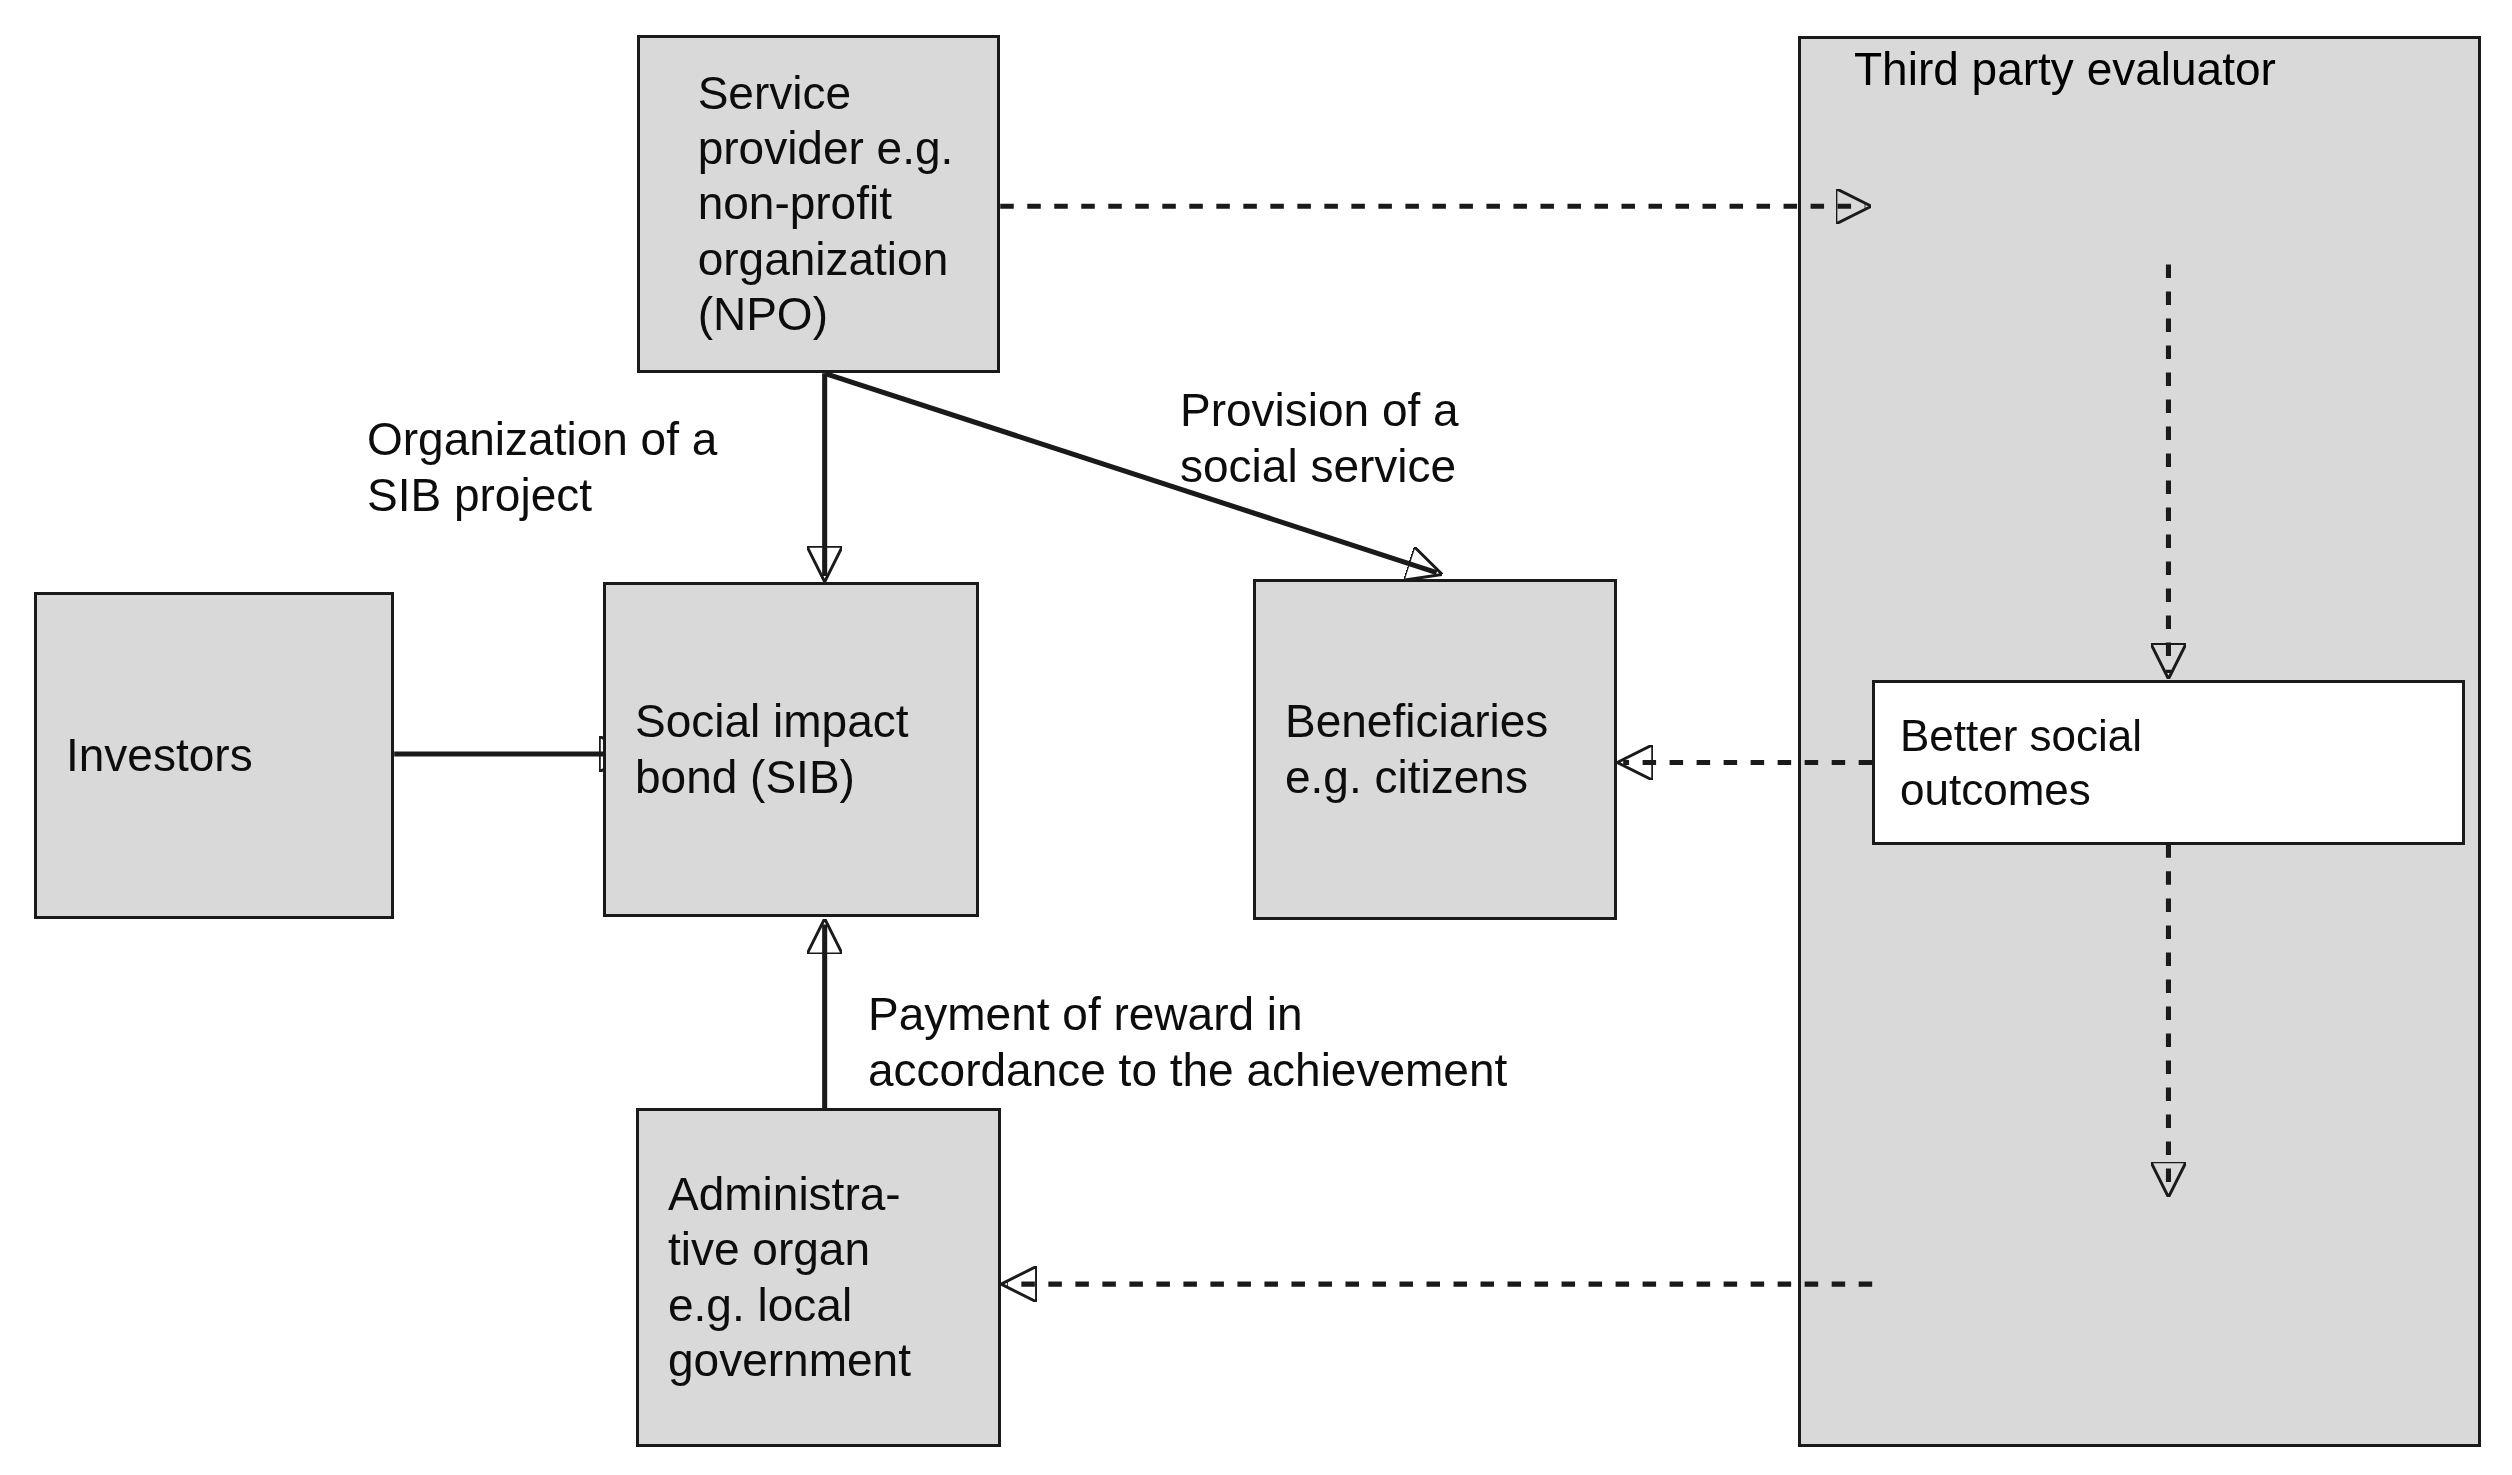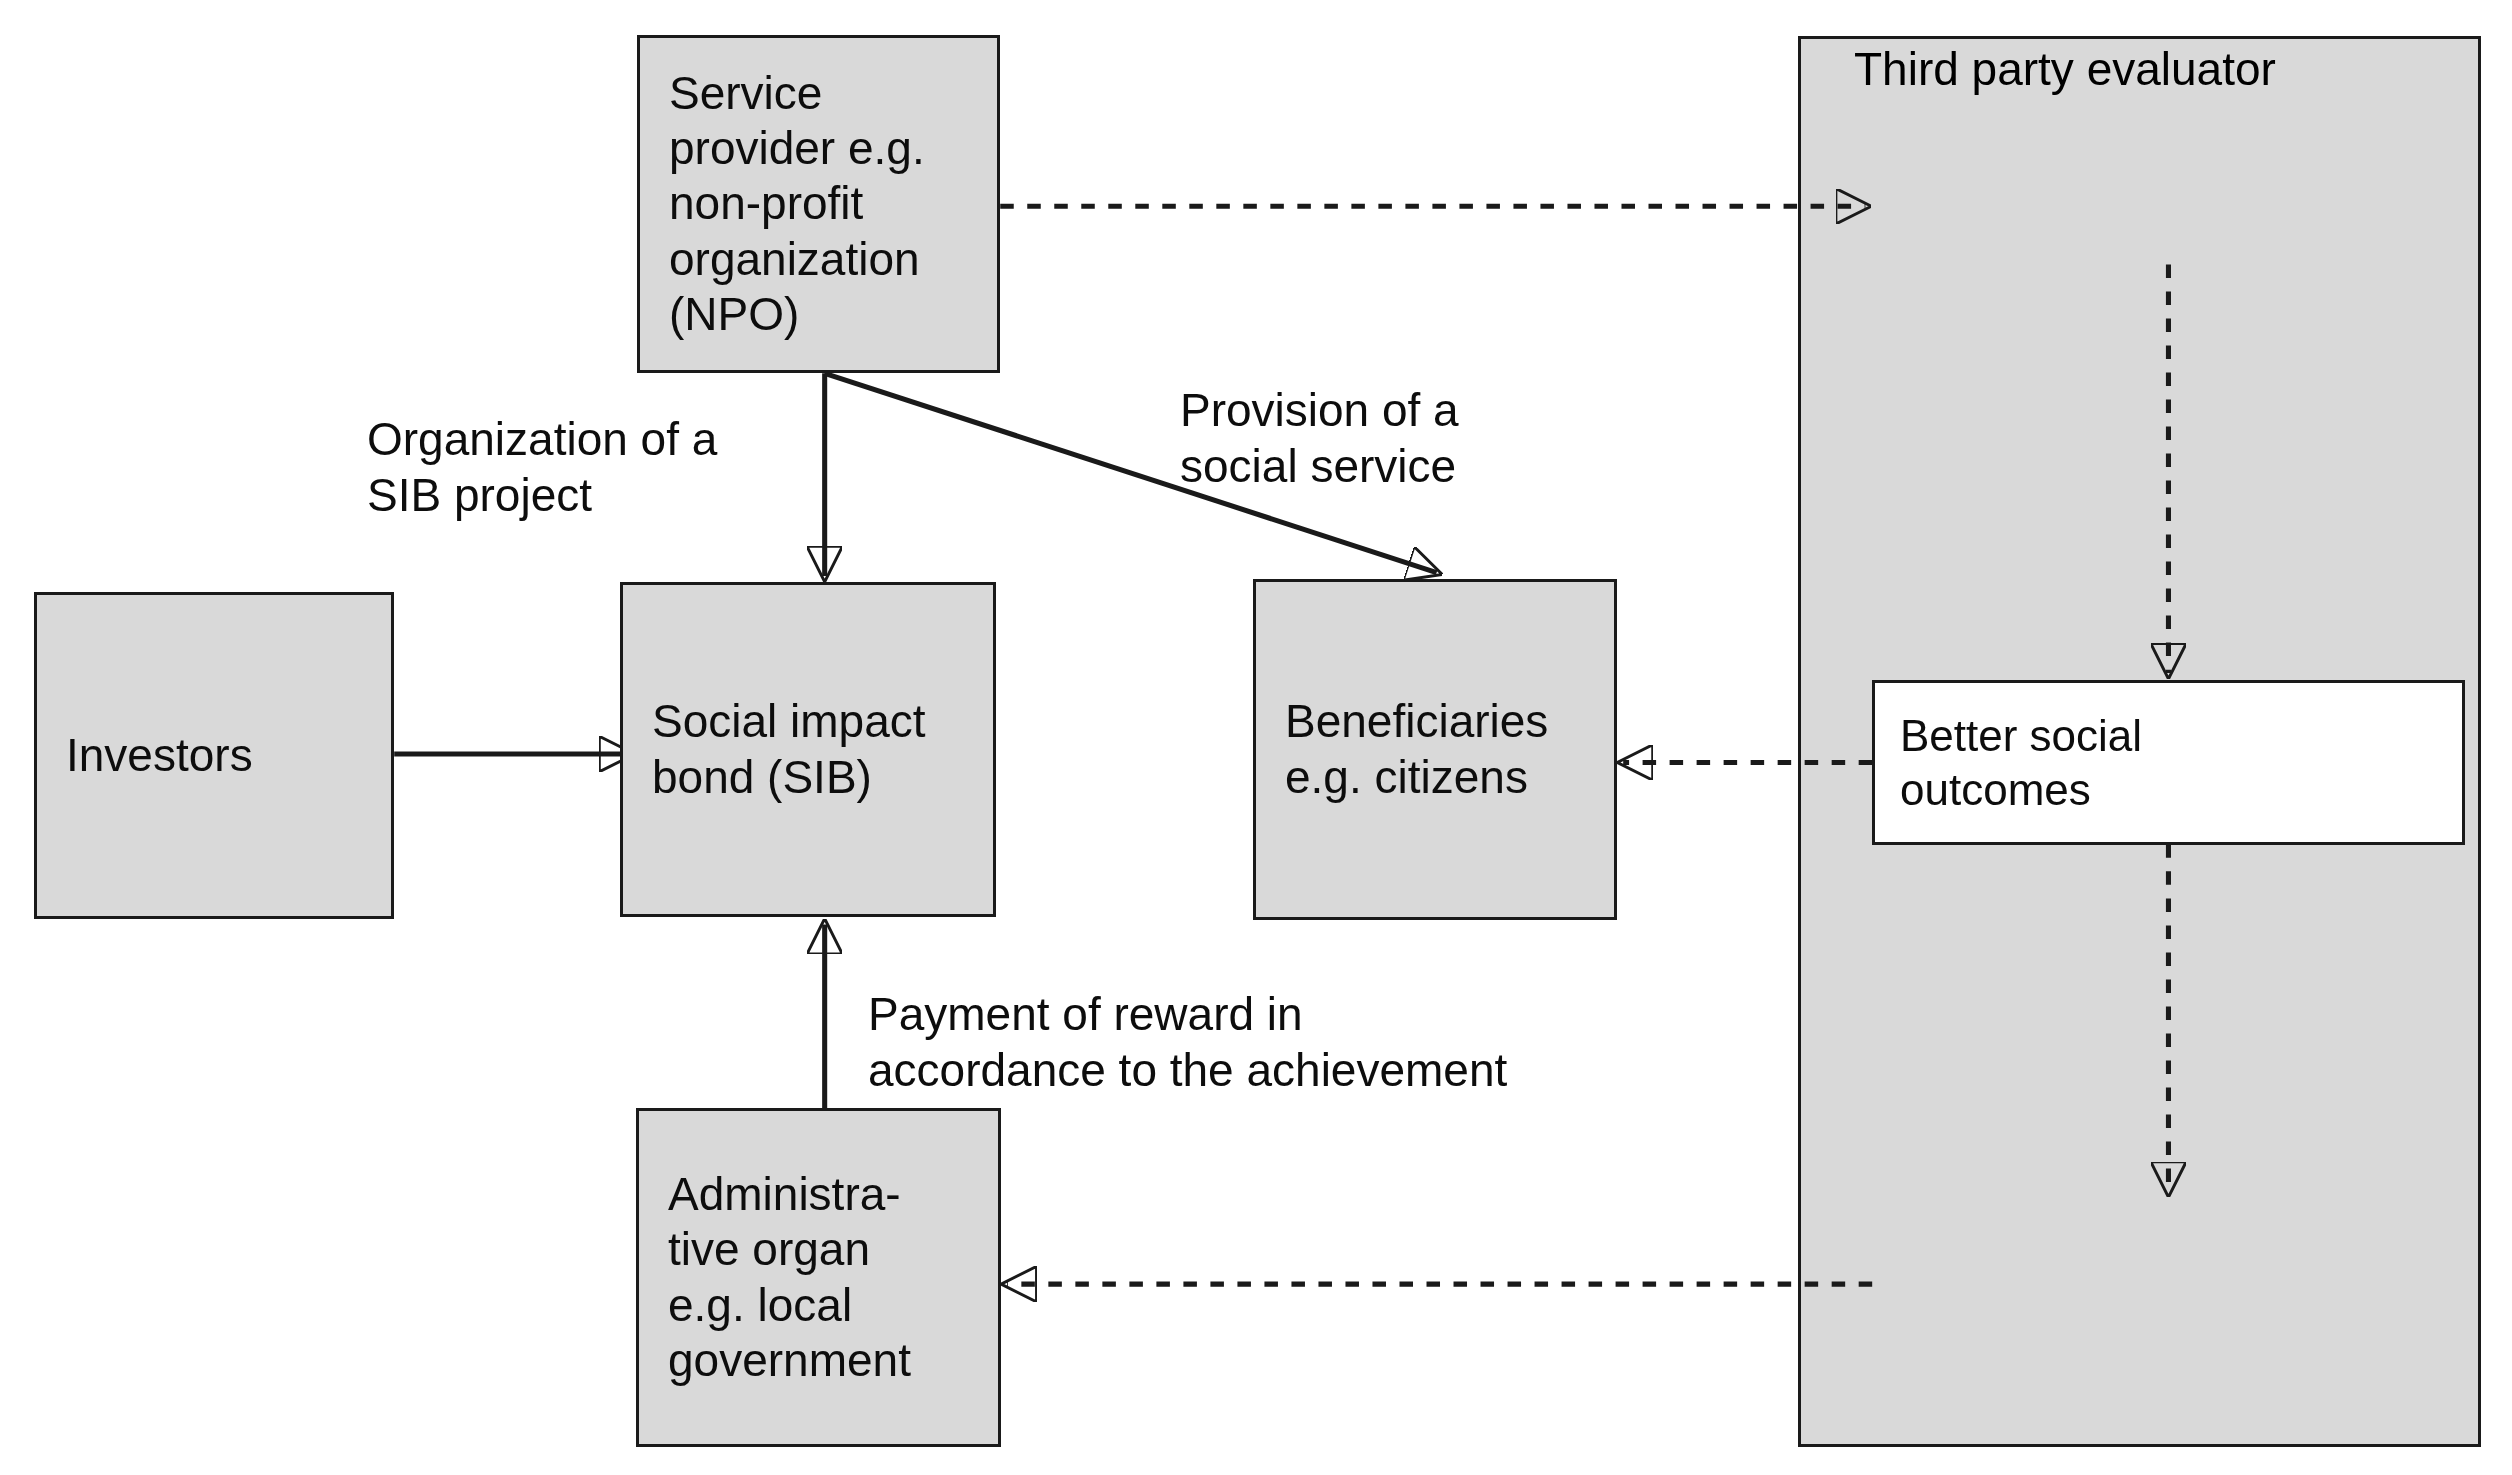--- a/index.html
+++ b/index.html
@@ -111,33 +111,33 @@
 
     <line x1="2569" y1="313" x2="2569" y2="797" stroke-width="6" stroke-dasharray="16 16" marker-end="url(#arrow-dashed)"></line>
 
     <line x1="2569" y1="1000" x2="2569" y2="1411" stroke-width="6" stroke-dasharray="16 16" marker-end="url(#arrow-dashed)"></line>
 
     <line x1="2218" y1="903" x2="1923" y2="903" stroke-width="6" stroke-dasharray="16 16" marker-end="url(#arrow-dashed)"></line>
 
     <line x1="2218" y1="1521" x2="1193" y2="1521" stroke-width="6" stroke-dasharray="16 16" marker-end="url(#arrow-dashed)"></line>
   </svg>
 
-  <div class="node" style="left:637px; top:35px; width:363px; height:338px;">
+  <div class="node" style="left:637px; top:35px; width:363px; height:338px;justify-content:center;">
     <span class="node-label">Service
 provider e.g.
 non-profit
 organization
 (NPO)</span>
   </div>
 
   <div class="node" style="left:34px; top:592px; width:360px; height:327px;">
     <span class="node-label">Investors</span>
   </div>
 
-  <div class="node" style="left:620px; top:582px; width:376px; height:335px;">
+  <div class="node" style="left:603px; top:582px; width:376px; height:335px;">
     <span class="node-label">Social impact
 bond (SIB)</span>
   </div>
 
   <div class="node" style="left:1253px; top:579px; width:364px; height:341px;">
     <span class="node-label">Beneficiaries
 e.g. citizens</span>
   </div>
 
   <div class="node" style="left:636px; top:1108px; width:365px; height:339px;">

